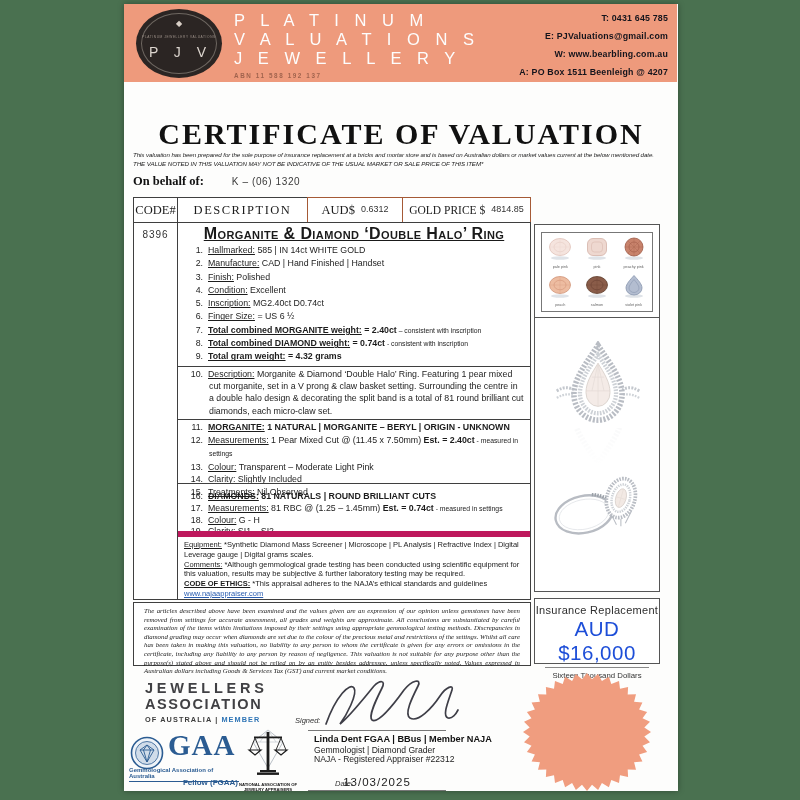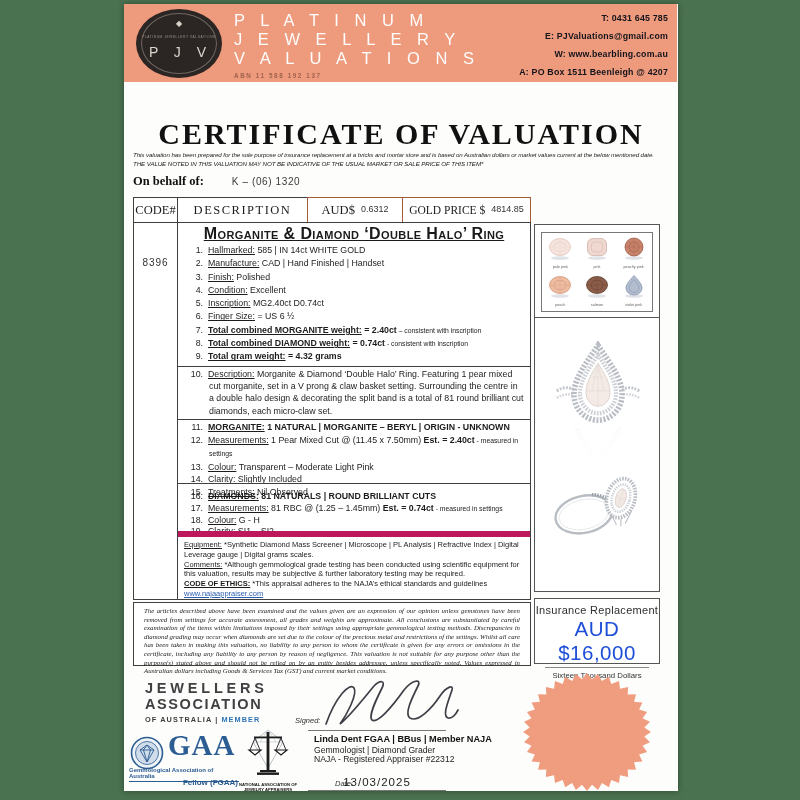--- a/index.html
+++ b/index.html
@@ -31,21 +31,21 @@
   
   .cell{position:absolute;border:1px solid #3f3f3f;box-sizing:border-box;display:flex;align-items:center;justify-content:center;font-family:"Liberation Serif",serif;font-size:12.5px;color:#1c1c1c;background:#fff;}
   .th-code{left:9px;top:193px;width:45px;height:26px;}
   .th-desc{left:53px;top:193px;width:131px;height:26px;letter-spacing:1.5px;}
   .th-aud{left:183px;top:193px;width:96px;height:26px;border:1.5px solid #a55a36;}
   .th-gold{left:278px;top:193px;width:129px;height:26px;border:1.5px solid #a55a36;font-size:11.5px;}
   .th-value{left:410px;top:193px;width:126px;height:26px;letter-spacing:1px;}
   .hdr-num{font-family:"Liberation Sans",sans-serif;font-size:9px;color:#333;margin-left:6px;position:relative;top:-1px;}
   .tbody{position:absolute;left:9px;top:218px;width:398px;height:378px;border:1px solid #3f3f3f;box-sizing:border-box;background:#fff;}
   .vdiv{position:absolute;left:53px;top:218px;width:1px;height:378px;background:#3f3f3f;}
-  .code-val{position:absolute;left:9px;top:225px;width:45px;text-align:center;font-size:10px;letter-spacing:1px;color:#333;margin-top:28px;}
+  .code-val{position:absolute;left:9px;top:225px;width:45px;text-align:center;font-size:10px;letter-spacing:1px;color:#333;}
   .desc-col{position:absolute;left:54px;top:219px;width:352px;height:376px;display:flex;flex-direction:column;box-sizing:border-box;}
   .item-title{height:17px;text-align:center;font-size:16px;font-weight:bold;font-variant:small-caps;letter-spacing:.4px;color:#1a1a1a;padding-top:2px;}
   .item-title span{text-decoration:underline;}
   .blk{box-sizing:border-box;padding:2px 6px 0 12px;font-size:8.8px;color:#1c1c1c;}
   .blk-a{height:124px;line-height:13.3px;}
   .blk-b{height:53px;border-top:1px solid #3f3f3f;line-height:12.2px;padding-top:1px;}
   .blk-c{height:64px;border-top:1px solid #3f3f3f;line-height:12.6px;padding-top:1px;}
   .blk-d{height:48px;border-top:1px solid #3f3f3f;line-height:11.8px;padding-top:7px;}
   .blk-e{flex:1;border-top:6px solid #be185d;font-size:7.5px;line-height:9.8px;padding:3px 6px 0 6px;}
   .item{padding-left:19px;text-indent:-19px;}
@@ -107,22 +107,22 @@
 
     <div class="band">
       <div class="logo">
         <div class="logo-ring"></div>
         <div class="logo-diamond">◆</div>
         <div class="logo-arc">PLATINUM JEWELLERY VALUATIONS</div>
         <div class="logo-text">P J V</div>
       </div>
       <div class="brand">
         <div class="brand-line">P L A T I N U M</div>
+        <div class="brand-line">V A L U A T I O N S</div>
         <div class="brand-line">J E W E L L E R Y</div>
-        <div class="brand-line">V A L U A T I O N S</div>
         <div class="abn">ABN 11 588 192 137</div>
       </div>
       <div class="contacts">
           <div class="contact-line">T: 0431 645 785</div>
           <div class="contact-line">E: PJValuations@gmail.com</div>
           <div class="contact-line">W: www.bearbling.com.au</div>
           <div class="contact-line">A: PO Box 1511 Beenleigh @ 4207</div>
         </div>
     </div>
 

